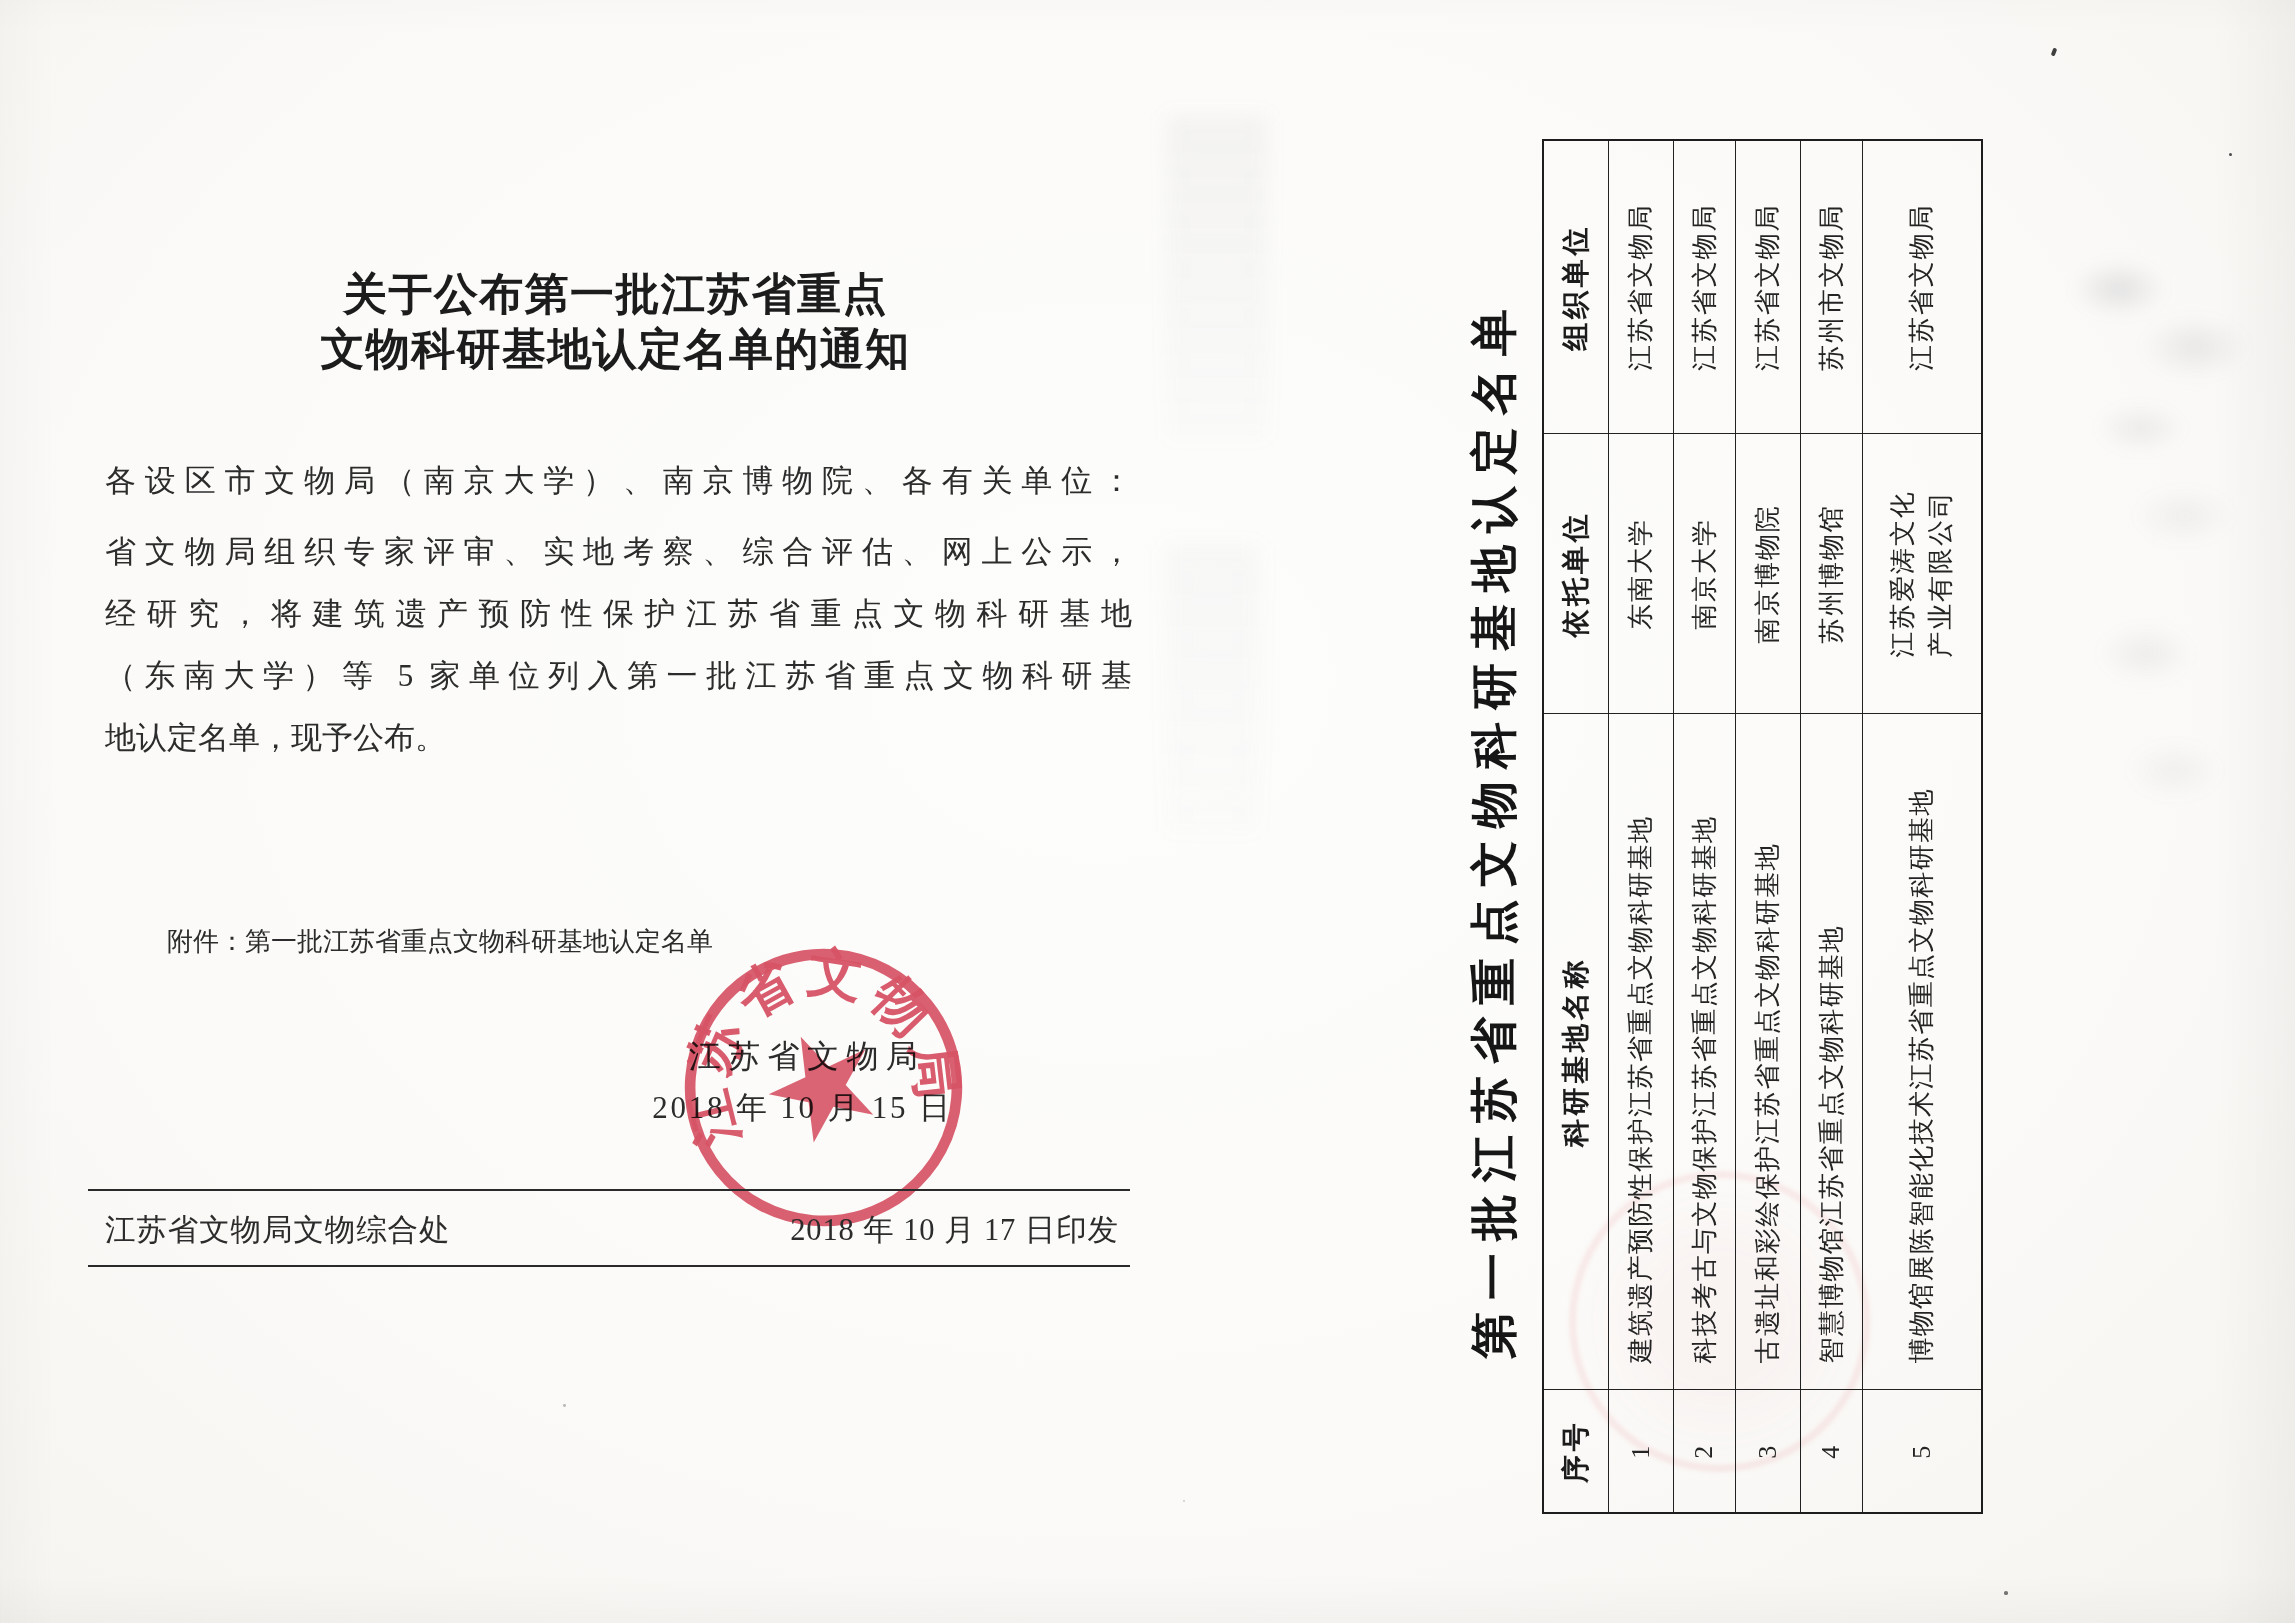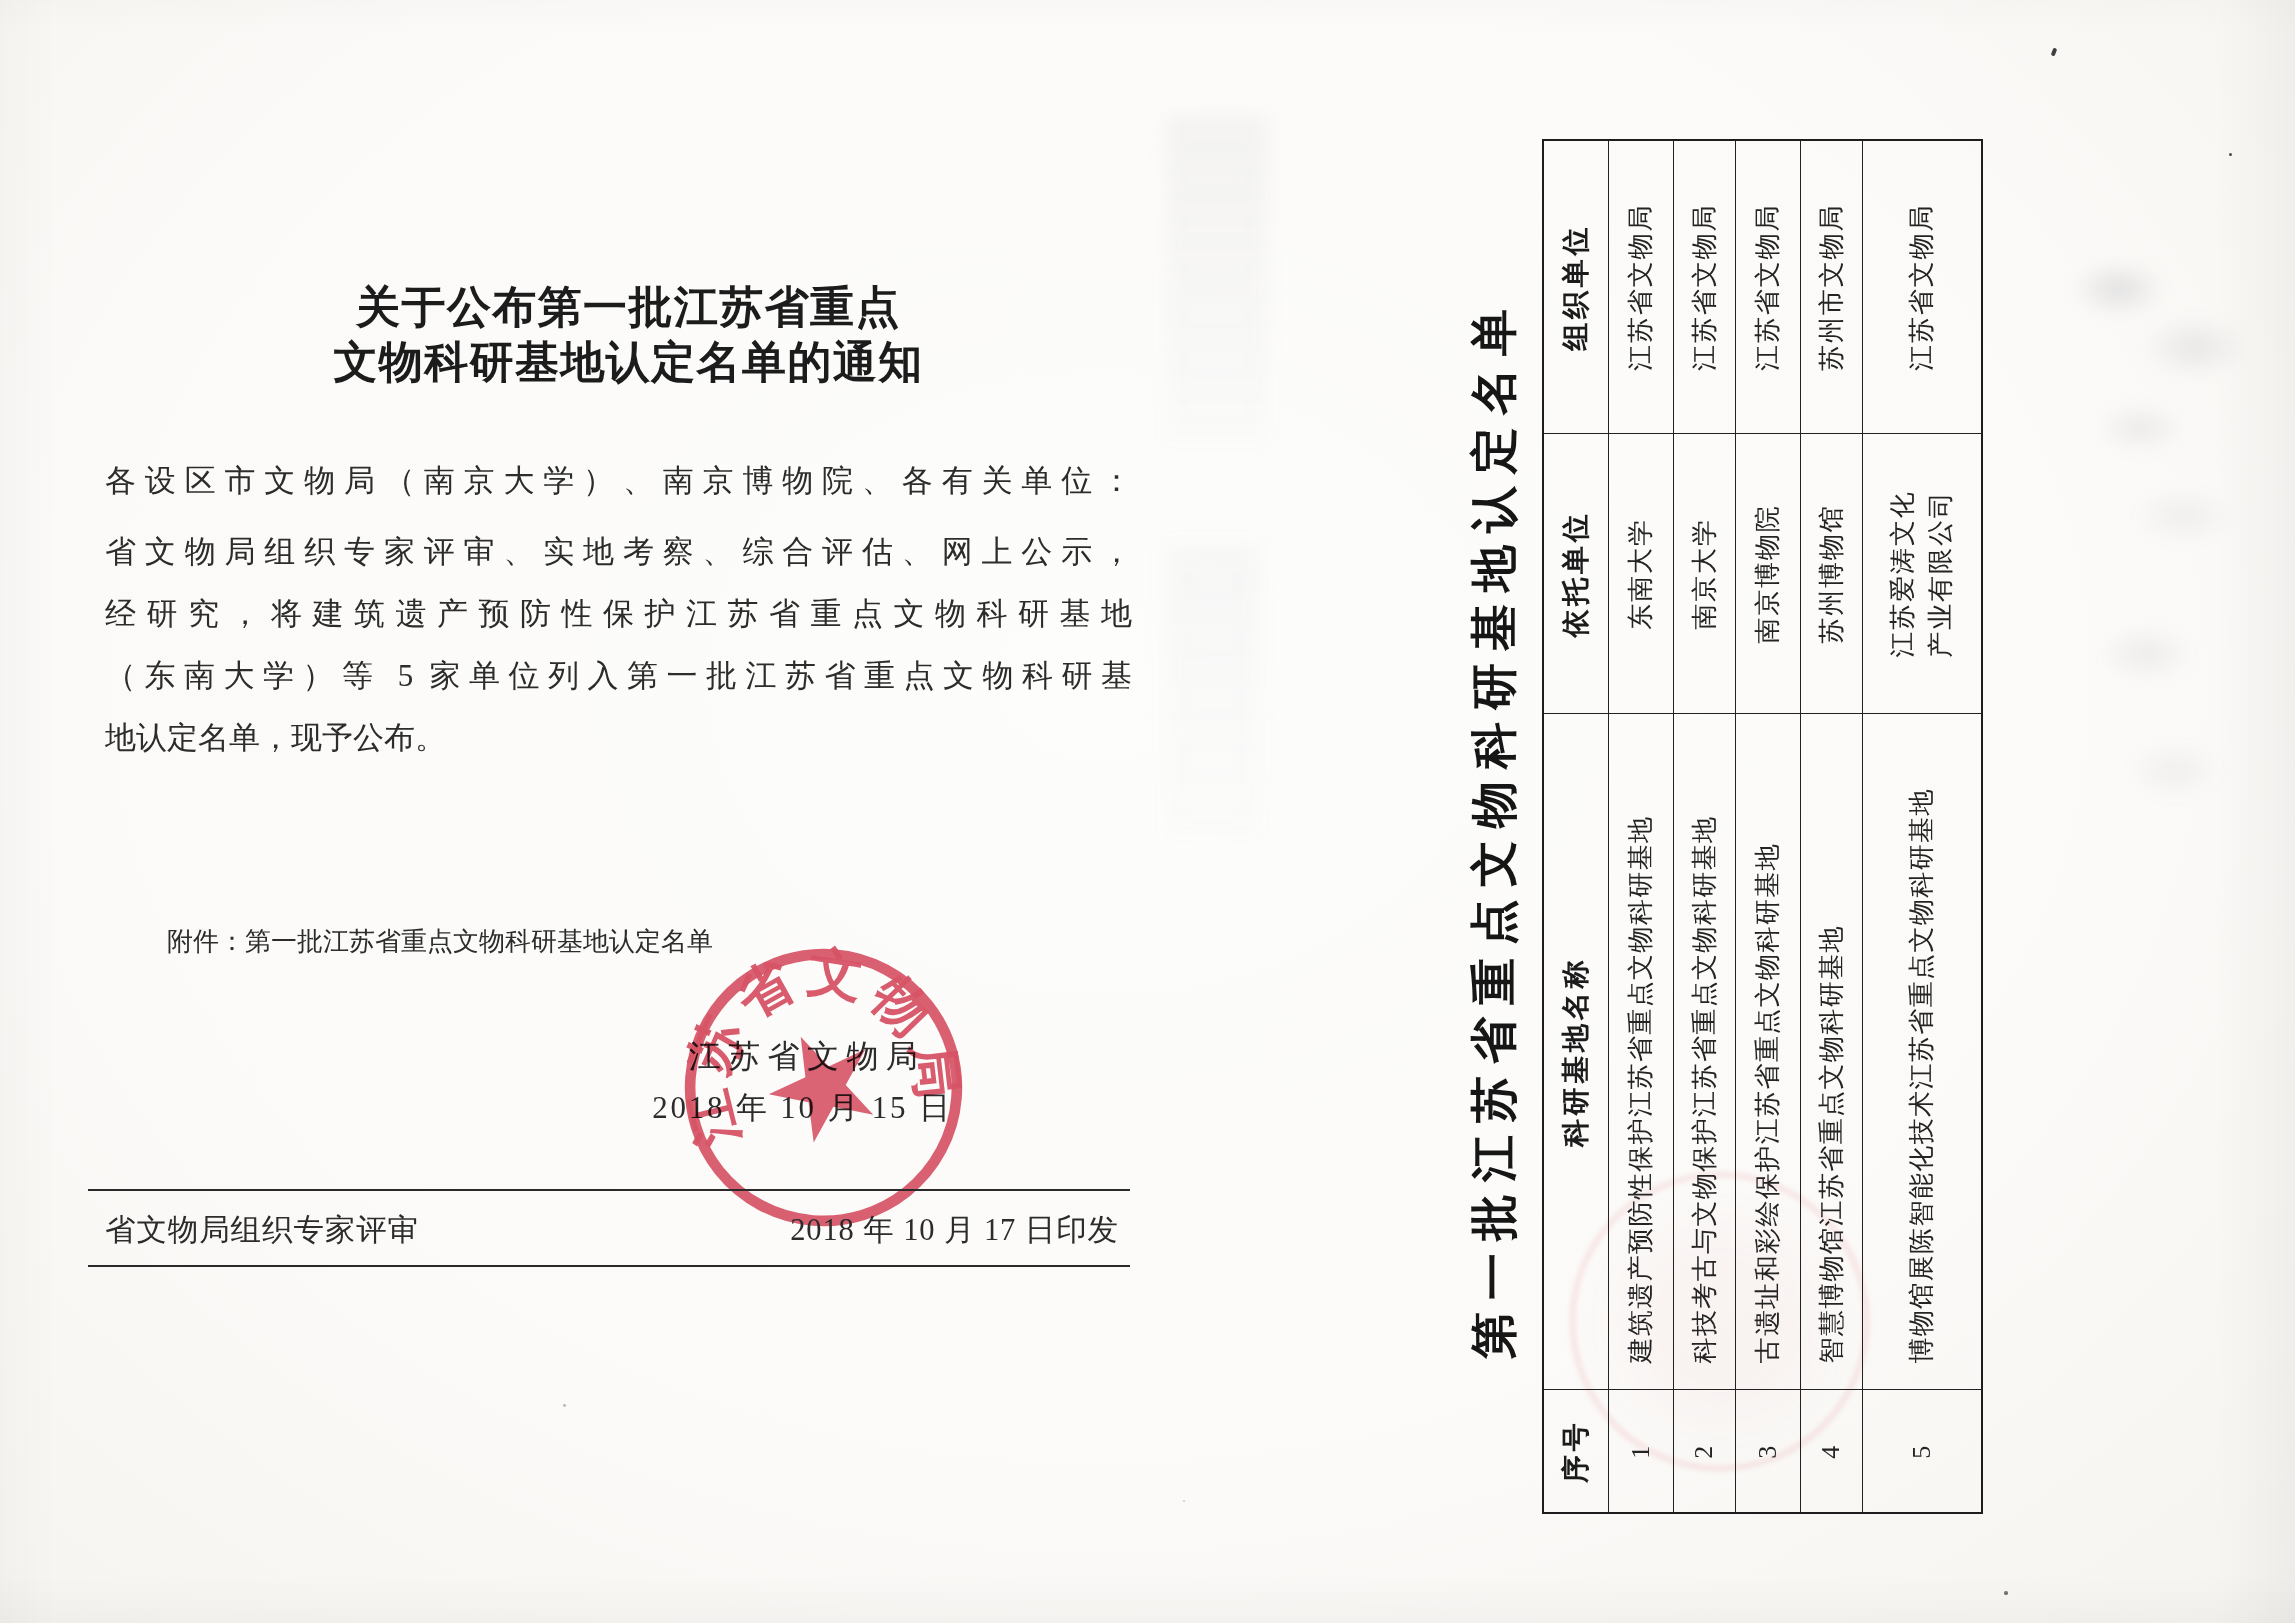--- a/index.html
+++ b/index.html
@@ -14,21 +14,21 @@
     font-family:"Liberation Serif","DejaVu Serif",serif;
     color:#2c2c2c;
   }
   .abs{position:absolute;}
   p{margin:0;}
 
   
   .doc-title{
     left:139px;top:267px;width:953px;
     font-size:44px;line-height:55px;font-weight:700;
-    letter-spacing:1.4px;text-align:center;color:#1c1c1c;margin:13px;
+    letter-spacing:1.4px;text-align:center;color:#1c1c1c;margin:0;
   }
   .doc-title span{display:block;}
   .salutation{
     left:105px;top:464px;width:1027px;
     font-size:31px;line-height:34px;
     text-align:justify;text-align-last:justify;
   }
   .body-text{left:105px;top:521px;width:1027px;}
   .body-text p{
     font-size:31px;line-height:62px;
@@ -163,21 +163,21 @@
         <path transform="translate(312 300) scale(2.35) rotate(-8) translate(-50 -46)" d="M50,0 L61.8,35.5 L99,35.5 L68.8,57.5 L80.2,93 L50,71 L19.8,93 L31.2,57.5 L1,35.5 L38.2,35.5 Z" fill="#d6465a" opacity="0.9"></path>
         <path id="sealArc" d="M 124,397 A 205,205 0 1 1 496,397" fill="none"></path>
         <text font-size="118" font-weight="700" fill="#d6465a" letter-spacing="16" font-family="Liberation Serif, DejaVu Serif, serif" opacity="0.95">
           <textPath href="#sealArc" startOffset="4%">江苏省文物局</textPath>
         </text>
       </g>
     </svg>
 
     <div class="abs rule rule-top"></div>
     <div class="abs footer-line">
-      <span>省文物局组织专家评审</span>
+      <span>江苏省文物局文物综合处</span>
       <span>2018 年 10 月 17 日印发</span>
     </div>
     <div class="abs rule rule-bottom"></div>
   </section>
 
   <section>
 
     <div class="abs ghost ghost-stamp"></div>
     <div class="abs ghost ghost-grayA"></div>
     <div class="abs ghost ghost-grayB"></div>

